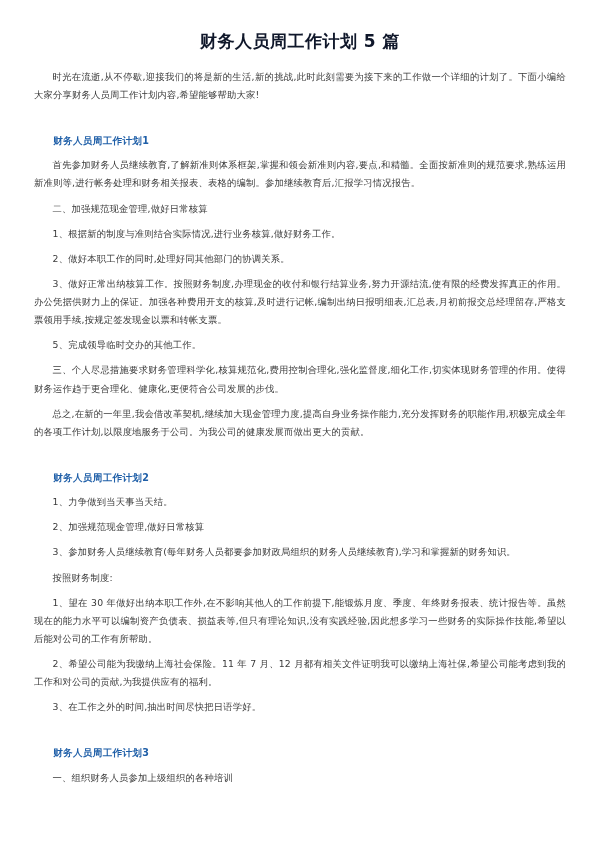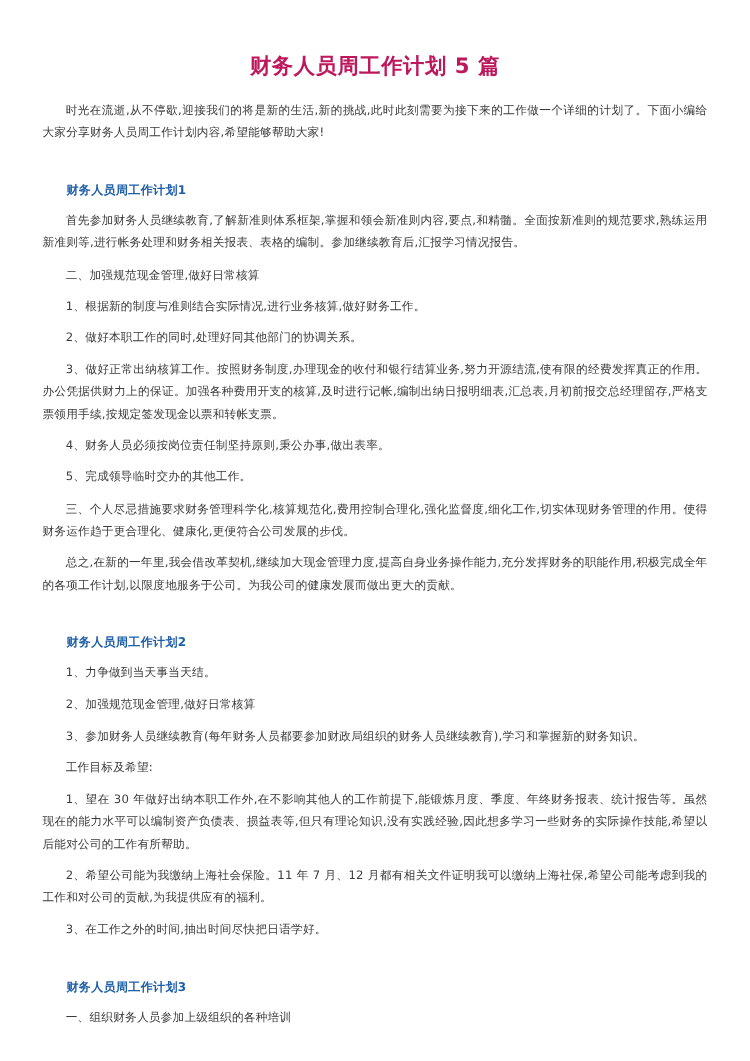--- a/index.html
+++ b/index.html
@@ -19,23 +19,23 @@
     width: 600px;
     height: 849px;
     box-sizing: border-box;
     padding: 22px 34px 0 34px;
     background: #fff;
   }
   .doc-title {
     text-align: center;
     font-size: 17px;
     font-weight: bold;
-    color: #be185d;
+    color: #0f172a;
     letter-spacing: 0.5px;
-    margin: 20px 0 14px 0;
+    margin: 8px 0 14px 0;
     line-height: 1.4;
   }
   .para {
     font-size: 9.3px;
     line-height: 1.95;
     color: #3a3a3a;
     text-align: justify;
     text-justify: inter-ideograph;
     margin: 0 0 7px 0;
     text-indent: 2em;
@@ -59,30 +59,29 @@
   <div class="doc-title">财务人员周工作计划 5 篇</div>
 
   <p class="para">时光在流逝,从不停歇,迎接我们的将是新的生活,新的挑战,此时此刻需要为接下来的工作做一个详细的计划了。下面小编给大家分享财务人员周工作计划内容,希望能够帮助大家!</p>
 
   <div class="heading">财务人员周工作计划1</div>
   <p class="para">首先参加财务人员继续教育,了解新准则体系框架,掌握和领会新准则内容,要点,和精髓。全面按新准则的规范要求,熟练运用新准则等,进行帐务处理和财务相关报表、表格的编制。参加继续教育后,汇报学习情况报告。</p>
   <p class="para">二、加强规范现金管理,做好日常核算</p>
   <p class="para">1、根据新的制度与准则结合实际情况,进行业务核算,做好财务工作。</p>
   <p class="para">2、做好本职工作的同时,处理好同其他部门的协调关系。</p>
   <p class="para">3、做好正常出纳核算工作。按照财务制度,办理现金的收付和银行结算业务,努力开源结流,使有限的经费发挥真正的作用。办公凭据供财力上的保证。加强各种费用开支的核算,及时进行记帐,编制出纳日报明细表,汇总表,月初前报交总经理留存,严格支票领用手续,按规定签发现金以票和转帐支票。</p>
-  <p class="para">4、财务人员必须按岗位责任制坚持原则,秉公办事,做出表率。</p>
   <p class="para">5、完成领导临时交办的其他工作。</p>
   <p class="para">三、个人尽忌措施要求财务管理科学化,核算规范化,费用控制合理化,强化监督度,细化工作,切实体现财务管理的作用。使得财务运作趋于更合理化、健康化,更便符合公司发展的步伐。</p>
   <p class="para">总之,在新的一年里,我会借改革契机,继续加大现金管理力度,提高自身业务操作能力,充分发挥财务的职能作用,积极完成全年的各项工作计划,以限度地服务于公司。为我公司的健康发展而做出更大的贡献。</p>
 
   <div class="heading">财务人员周工作计划2</div>
   <p class="para">1、力争做到当天事当天结。</p>
   <p class="para">2、加强规范现金管理,做好日常核算</p>
   <p class="para">3、参加财务人员继续教育(每年财务人员都要参加财政局组织的财务人员继续教育),学习和掌握新的财务知识。</p>
-  <p class="para">工作目标及希望:</p>
+  <p class="para">按照财务制度:</p>
   <p class="para">1、望在 30 年做好出纳本职工作外,在不影响其他人的工作前提下,能锻炼月度、季度、年终财务报表、统计报告等。虽然现在的能力水平可以编制资产负债表、损益表等,但只有理论知识,没有实践经验,因此想多学习一些财务的实际操作技能,希望以后能对公司的工作有所帮助。</p>
   <p class="para">2、希望公司能为我缴纳上海社会保险。11 年 7 月、12 月都有相关文件证明我可以缴纳上海社保,希望公司能考虑到我的工作和对公司的贡献,为我提供应有的福利。</p>
   <p class="para">3、在工作之外的时间,抽出时间尽快把日语学好。</p>
 
   <div class="heading">财务人员周工作计划3</div>
   <p class="para">一、组织财务人员参加上级组织的各种培训</p>
 
 </div>
 
 </body></html>

